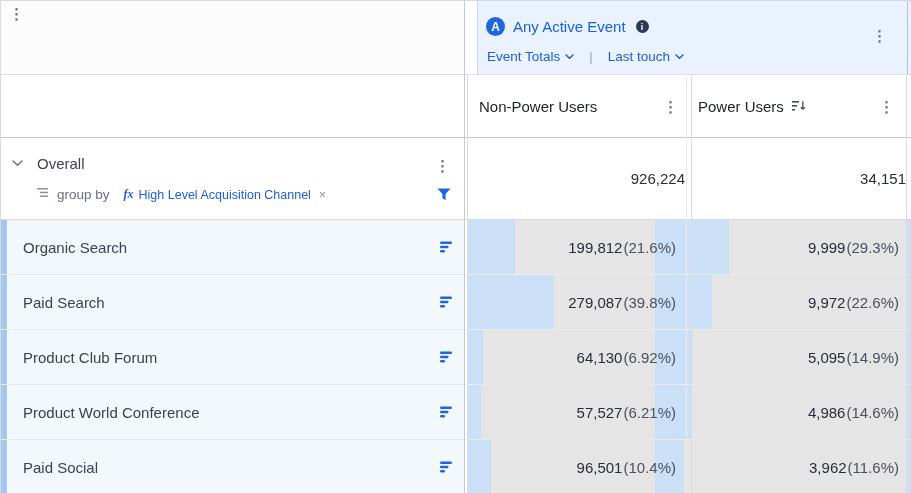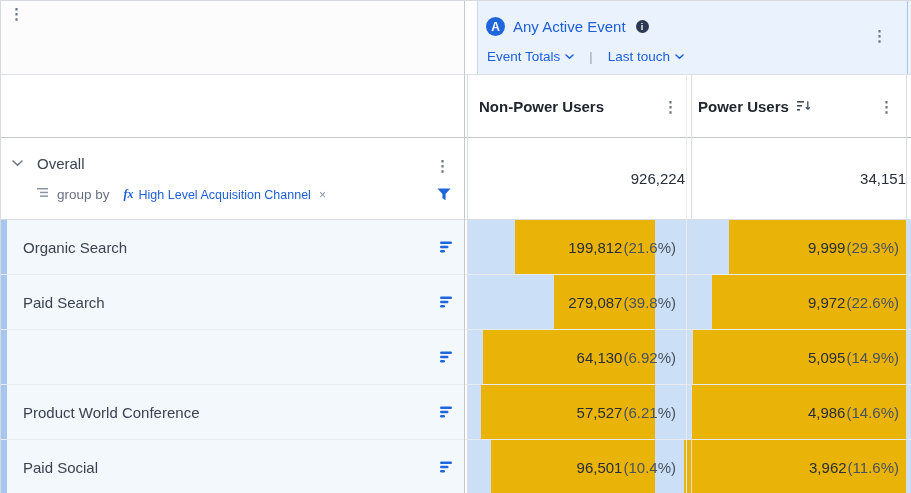--- a/index.html
+++ b/index.html
@@ -28,21 +28,21 @@
   .eh-line2{position:absolute;left:9px;top:48px;display:flex;align-items:center;gap:15px}
   .eh-drop{display:flex;align-items:center;gap:5px;color:#1d5fd6;font-size:13.5px;cursor:pointer}
   .eh-divider{color:#9aa4b0;font-size:13px}
   .eh-kebab{position:absolute;right:26px;top:27px}
   .eh-vdivider{position:absolute;left:429px;top:0;width:1px;height:73px;background:#a9c4e8}
 
   
   .colhead{position:absolute;top:74px;height:62px;display:flex;align-items:center;cursor:pointer}
   .ch1{left:467px;width:217px;padding-left:11px}
   .ch2{left:691px;width:214px;padding-left:6px}
-  .chlabel{font-size:15px;font-weight:700;color:#21262e}
+  .chlabel{font-size:15px;font-weight:400;color:#21262e}
   .sort-icon{display:flex;margin-left:8px}
   .ch-kebab{position:absolute;right:18px;top:50%;transform:translateY(-50%)}
 
   
   .lp-overall{position:absolute;left:0;top:137px;width:463px;height:81px;background:#fff}
   .chev-toggle{position:absolute;left:11px;top:22px;display:flex;cursor:pointer}
   .ovl-label{position:absolute;left:36px;top:17px;font-size:15px;color:#3b4351}
   .ovl-kebab{position:absolute;right:14px;top:20px}
   .ovl-line2{position:absolute;left:36px;top:49px;display:flex;align-items:flex-start}
   .groupby-icon{display:flex;margin-right:8px}
@@ -57,21 +57,21 @@
   .oc1{left:467px;width:217px}
   .oc2{left:691px;width:214px}
 
   
   .lrow{position:absolute;left:0;width:463px;height:54px;background:#f3f8fd;display:flex;align-items:center;cursor:pointer}
   .strip{position:absolute;left:0;top:0;width:6px;height:100%;background:#a6c6ef}
   .rlabel{margin-left:22px;font-size:15px;color:#3b4351}
   .rowbar-icon{position:absolute;right:11px;top:50%;transform:translateY(-50%);display:flex;cursor:pointer}
 
   
-  .vcell{position:absolute;height:54px;background:#eab308;cursor:pointer}
+  .vcell{position:absolute;height:54px;background:#e5e5e5;cursor:pointer}
   .c1{left:467px;width:217px}
   .c2{left:654px;width:253px}
   .vbar{position:absolute;left:0;top:0;height:100%;background:#cbdff7}
   .vtext{position:absolute;right:9px;top:0;height:100%;display:flex;align-items:center;z-index:2;font-size:15px}
   .vnum{color:#272e38}
   .vshare{color:#49525f;margin-left:1px}
   .sliver{position:absolute;left:906px;width:5px;height:54px;background:#cbdff7}
 </style>
 </head>
 <body>
@@ -210,20 +210,21 @@
     <span class="vbar" style="width: 22.6%;"></span>
     <span class="vtext">
         <span class="vnum">9,972</span>
         <span class="vshare">(22.6%)</span>
       </span>
   </div>
   <span class="sliver" style="top:274px"></span>
 
   <div class="lrow" style="top:329px">
     <span class="strip"></span>
+    <span class="rlabel">Product Club Forum</span>
     <span class="rowbar-icon">
         <svg width="13" height="12" viewBox="0 0 13 12">
           <rect x="0" y="0.5" width="12" height="2.4" rx="1.2" fill="#1f66dd"></rect>
           <rect x="0" y="4.8" width="8.5" height="2.4" rx="1.2" fill="#1f66dd"></rect>
           <rect x="0" y="9.1" width="5" height="2.4" rx="1.2" fill="#1f66dd"></rect>
         </svg>
       </span>
   </div>
   <div class="vcell c1" style="top:329px">
     <span class="vbar" style="width: 6.92%;"></span>

